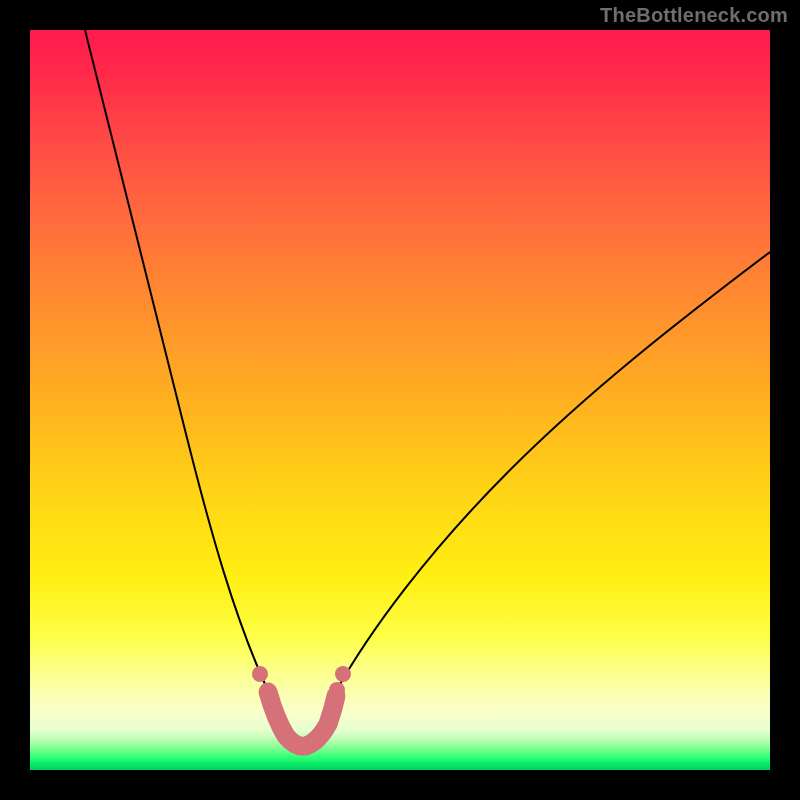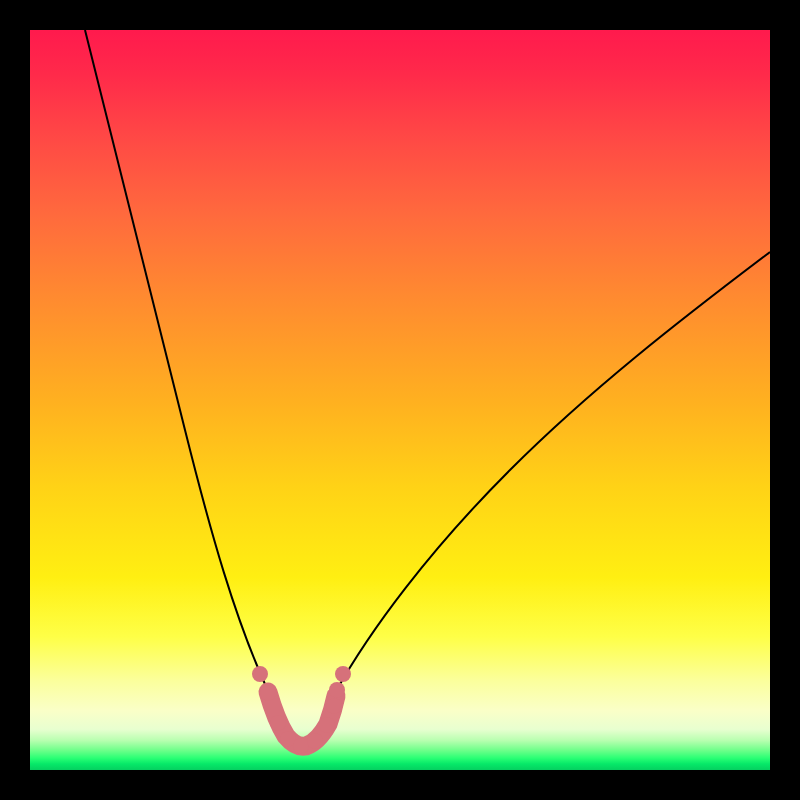--- a/index.html
+++ b/index.html
@@ -67,20 +67,21 @@
     inset: 0;
     width: 740px;
     height: 740px;
   }
 </style>
 </head>
 <body>
 
 <div class="frame">
 
+  <div class="watermark">TheBottleneck.com</div>
 
   <div class="plot">
     <div class="gradient"></div>
 
     <svg class="curve" viewBox="0 0 740 740" preserveAspectRatio="none">
 
       <path fill="none" stroke="#000" stroke-width="2" d="M 55 0
                C 85 120, 120 260, 155 400
                C 180 500, 205 590, 239 663"></path>
 

